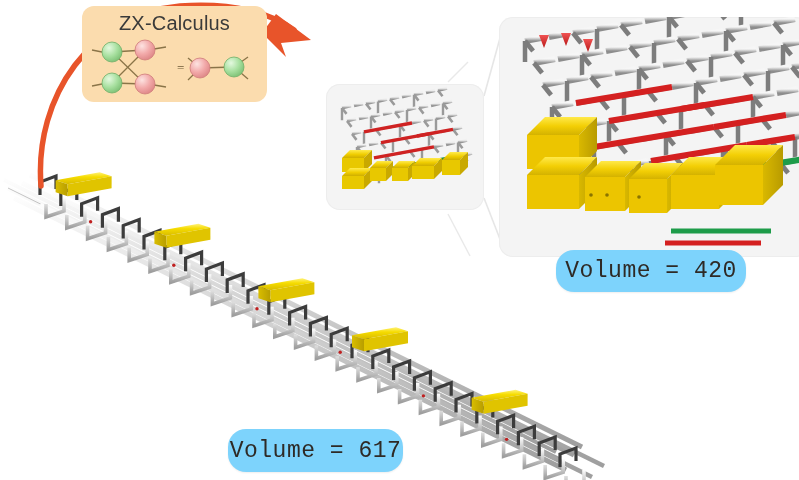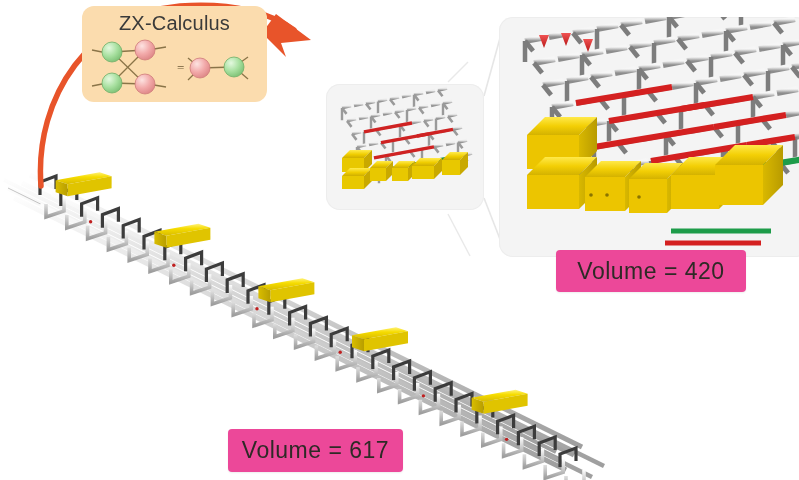--- a/index.html
+++ b/index.html
@@ -14,24 +14,24 @@
   }
   #zx-title{
     position:absolute;left:0;top:6px;width:185px;text-align:center;
     font-size:20px;color:#3a3a3a;letter-spacing:.2px;
     font-family:"Liberation Sans",sans-serif;
   }
   #zx-graph{position:absolute;left:0;top:32px;width:185px;height:64px;}
 
   
   .pill{
-    background:#ec4899;border-radius:4px;
+    background:#7dd3fc;border-radius:18px;
     display:flex;align-items:center;justify-content:center;
     color:#2e2a26;font-size:23px;letter-spacing:.5px;
-    font-family:Liberation Sans, sans-serif;
+    font-family:Liberation Mono, monospace;
     box-shadow:0 1px 2px rgba(0,0,0,.07);
   }
   #pill-big{left:228px;top:429px;width:175px;height:43px;}
   #pill-small{left:556px;top:250px;width:190px;height:42px;}
 
   
   .panel{
     background:#f4f4f4;border-radius:14px;
     box-shadow:0 0 0 1px #ededed inset;
     overflow:hidden;

